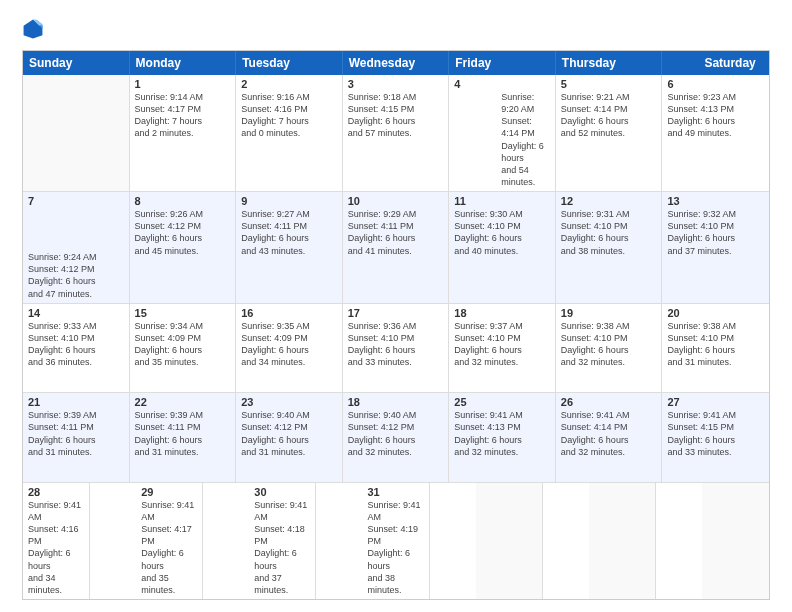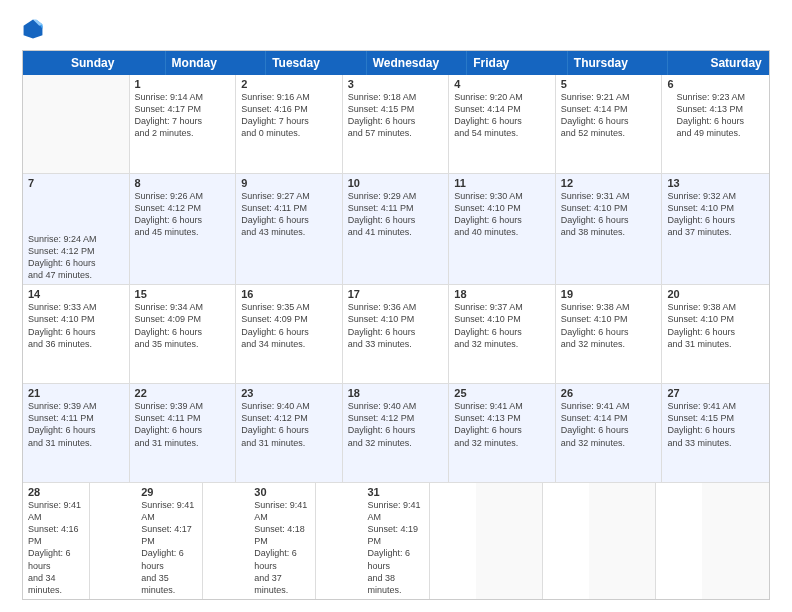--- a/index.html
+++ b/index.html
@@ -55,21 +55,20 @@
     .calendar {
       flex: 1;
       display: flex;
       flex-direction: column;
       border: 1px solid #ccc;
     }
     .cal-header {
       display: grid;
       grid-template-columns: repeat(7, 1fr);
       background: #1565c0;
-      padding-left: 42px;
     }
     .cal-header-cell {
       color: #fff;
       font-size: 12px;
       font-weight: bold;
       padding: 5px 6px;
       text-align: left;
       border-right: 1px solid #2979c8;
     }
     .cal-header-cell:last-child { border-right: none; margin-left: 36px; }
@@ -162,35 +161,35 @@
           </div>
           <div class="cal-cell">
             <div class="day-num">3</div>
             <div class="cell-info" style="white-space: pre-line;">Sunrise: 9:18 AM
 Sunset: 4:15 PM
 Daylight: 6 hours
 and 57 minutes.</div>
           </div>
           <div class="cal-cell">
             <div class="day-num">4</div>
-            <div class="cell-info" style="white-space: pre-line;">Sunrise: 9:20 AM
+            <div class="cell-info" style="white-space: pre-line; margin-left: 47px;">Sunrise: 9:20 AM
 Sunset: 4:14 PM
 Daylight: 6 hours
 and 54 minutes.</div>
           </div>
           <div class="cal-cell">
             <div class="day-num">5</div>
             <div class="cell-info" style="white-space: pre-line;">Sunrise: 9:21 AM
 Sunset: 4:14 PM
 Daylight: 6 hours
 and 52 minutes.</div>
           </div>
           <div class="cal-cell">
             <div class="day-num">6</div>
-            <div class="cell-info" style="white-space: pre-line; margin-left: 9px;">Sunrise: 9:23 AM
+            <div class="cell-info" style="white-space: pre-line;">Sunrise: 9:23 AM
 Sunset: 4:13 PM
 Daylight: 6 hours
 and 49 minutes.</div>
           </div>
         </div>
         <div class="cal-row alt-row">
           <div class="cal-cell">
             <div class="day-num">7</div>
             <div class="cell-info" style="white-space: pre-line; margin-top: 44px;">Sunrise: 9:24 AM
 Sunset: 4:12 PM

